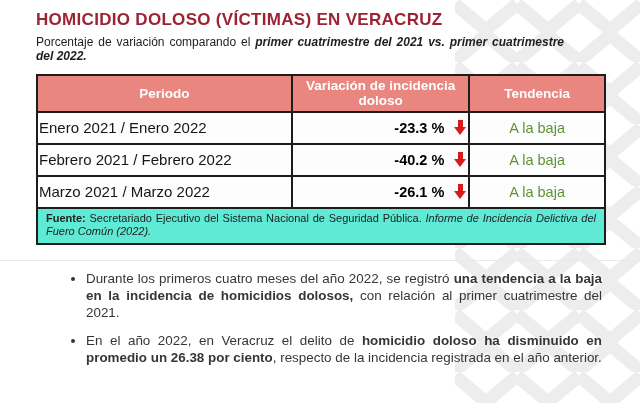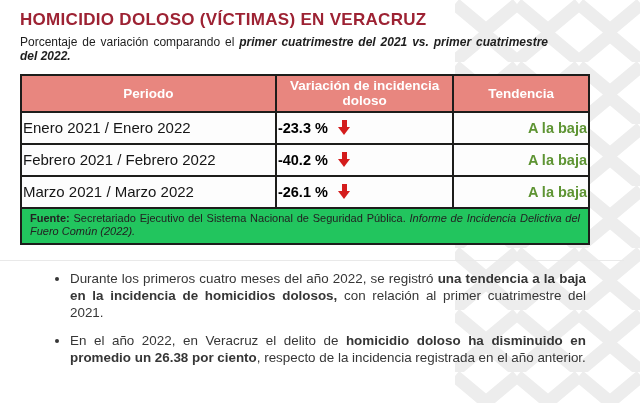--- a/index.html
+++ b/index.html
@@ -20,21 +20,21 @@
     position:relative;
     overflow:hidden;
   }
   .pattern-layer{
     position:absolute;top:0;right:0;
     width:185px;height:403px;
     z-index:0;
   }
   .content{
     position:relative;z-index:1;
-    padding:10px 0 0 20px;
+    padding:10px 0 0 36px;
   }
   .page-title{
     margin:0 0 5px 0;
     font-size:17px;
     font-weight:bold;
     letter-spacing:.3px;
     color:var(--title-red);
   }
   .page-subtitle{
     margin:0 7px 10px 0;
@@ -71,31 +71,31 @@
   col.c-variation{width:178px;}
   col.c-trend{width:136px;}
   td.period-cell{
     height:28px;
     text-align:left;
     font-size:15px;
     color:#161616;
     background:#fdfdfd;
   }
   td.variation-cell{
-    text-align:left;
+    text-align:right;
     font-size:14.5px;
     font-weight:bold;
     color:#000000;
     background:#fdfdfd;
     white-space:nowrap;
   }
   td.trend-cell{
-    text-align:right;
+    text-align:center;
     font-size:14.5px;
-    font-weight:bold;
+    font-weight:normal;
     color:var(--trend-green);
     background:#fdfdfd;
   }
   .arrow-down{
     display:inline-block;
     position:relative;
     width:13px;height:15px;
     margin-left:10px;
     vertical-align:-2px;
   }
@@ -105,21 +105,21 @@
     background:var(--arrow-red);
   }
   .arrow-down::after{
     content:"";position:absolute;
     left:0;top:7px;width:0;height:0;
     border-left:6.5px solid transparent;
     border-right:6.5px solid transparent;
     border-top:8px solid var(--arrow-red);
   }
   td.source-cell{
-    background:#22c55e;
+    background:#5eead4;
     font-size:11px;
     line-height:1.22;
     color:#222222;
     text-align:justify;
     padding:3px 8px 4px 8px;
   }
   .divider{
     margin:15px 0 0 -36px;
     width:640px;
     border:none;

